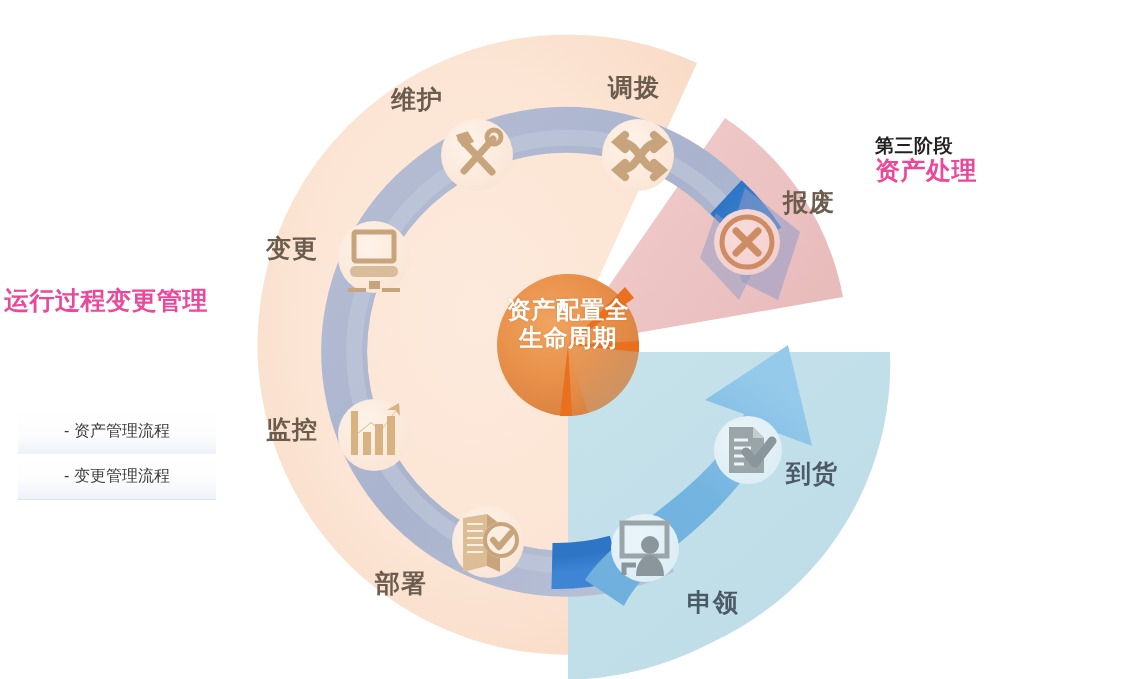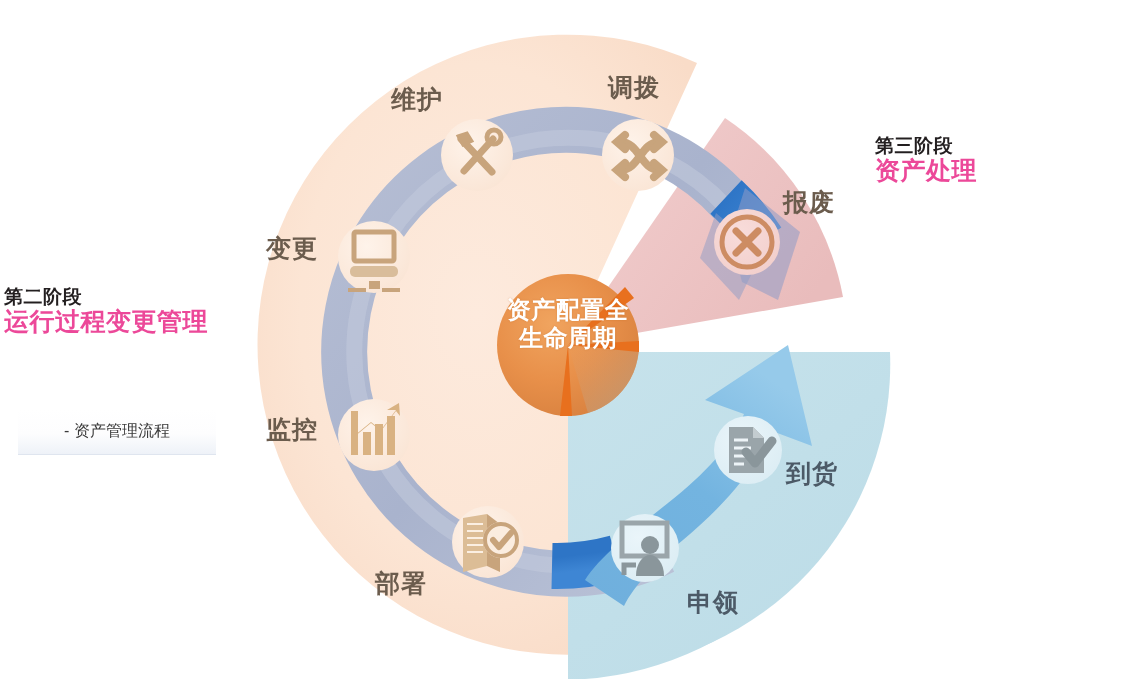--- a/index.html
+++ b/index.html
@@ -234,28 +234,30 @@
   <div class="wlabel brown" style="left:266px;top:232px;text-align:right;">变更</div>
   <div class="wlabel brown" style="left:266px;top:413px;">监控</div>
   <div class="wlabel brown" style="left:375px;top:567px;">部署</div>
   <div class="wlabel brown" style="left:783px;top:186px;">报废</div>
   <div class="wlabel slate" style="left:786px;top:457px;">到货</div>
   <div class="wlabel slate" style="left:687px;top:586px;">申领</div>
 
   <div class="center-text">资产配置全生命周期</div>
 
   <div class="stage2-block">
-    <div class="stage-sub">第二阶段</div>
     <div class="stage-main">运行过程变更管理</div>
   </div>
 
   <div class="proc-list">
     <div class="proc-item">
       <span>- 资产管理流程</span>
     </div>
+    <div class="proc-item">
+      <span>- 变更管理流程</span>
+    </div>
   </div>
 
   <div class="stage-right s3">
     <div class="stage-sub">第三阶段</div>
     <div class="stage-main">资产处理</div>
   </div>
 
 
 </div>
 

